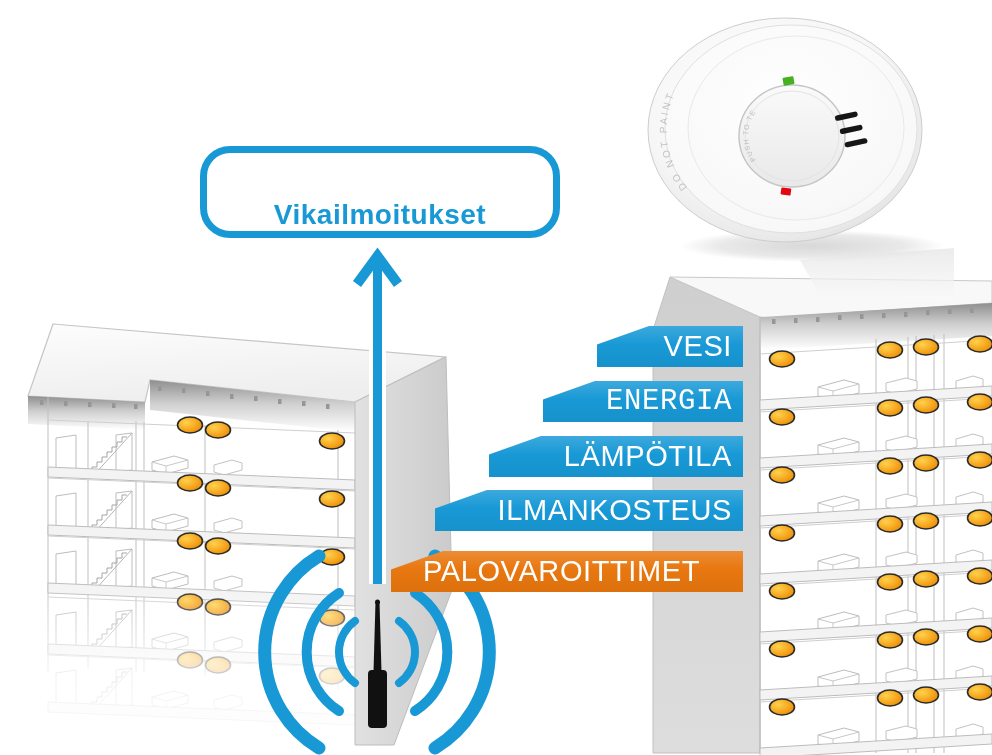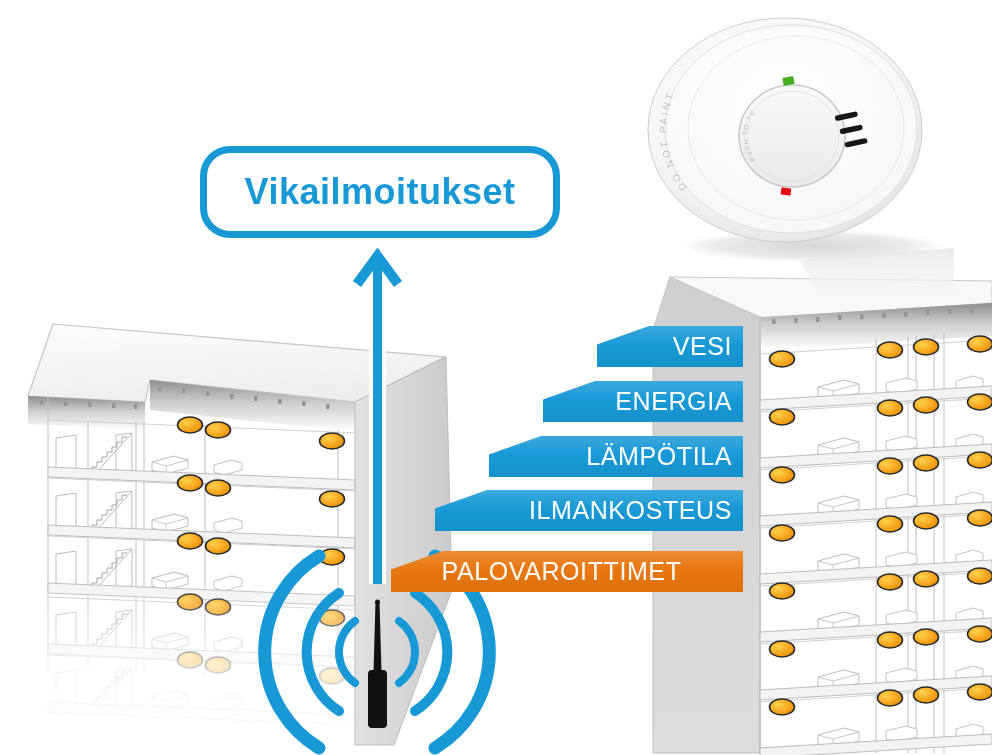--- a/index.html
+++ b/index.html
@@ -1,28 +1,28 @@
 <!DOCTYPE html>
 <html><head>
 <meta charset="utf-8">
 <style>
   html,body{margin:0;padding:0;background:#fff;}
   .stage{position:relative;width:992px;height:755px;background:#fff;overflow:hidden;
          font-family:"Liberation Sans","DejaVu Sans",sans-serif;}
   .scene{position:absolute;left:0;top:0;}
   .callout{position:absolute;left:200px;top:146px;width:360px;height:92px;
            border:7px solid #1899D6;border-radius:30px;box-sizing:border-box;
-           display:flex;align-items:center;justify-content:center;
-           color:#1899D6;font-size:36px;font-weight:bold;letter-spacing:.5px;}
+           display:flex;align-items:flex-end;justify-content:center;
+           color:#1899D6;font-size:28px;font-weight:bold;letter-spacing:.5px;}
   .banner{position:absolute;height:41px;line-height:41px;box-sizing:border-box;
-          color:#fff;font-size:25px;letter-spacing:.6px;text-align:right;padding-right:11px;
+          color:#fff;font-size:29px;letter-spacing:.6px;text-align:right;padding-right:11px;
           clip-path:polygon(0 100%,0 45%,52px 0,100% 0,100% 100%);
           background-image:linear-gradient(rgba(255,255,255,.16),rgba(255,255,255,0) 45%,rgba(0,0,0,.05));}
   .b-vesi{left:597px;top:326px;width:146px;}
-  .b-energia{left:543px;top:381px;width:200px;}
+  .b-energia{left:543px;top:381px;width:200px;font-family:Liberation Mono, monospace;}
   .b-lampotila{left:489px;top:436px;width:254px;}
   .b-ilmankosteus{left:435px;top:490px;width:308px;}
   .b-palovaroittimet{left:391px;top:551px;width:352px;}
 </style>
 </head>
 <body>
 
 <div class="stage">
 
 <svg class="scene" width="992" height="755" viewBox="0 0 992 755">

